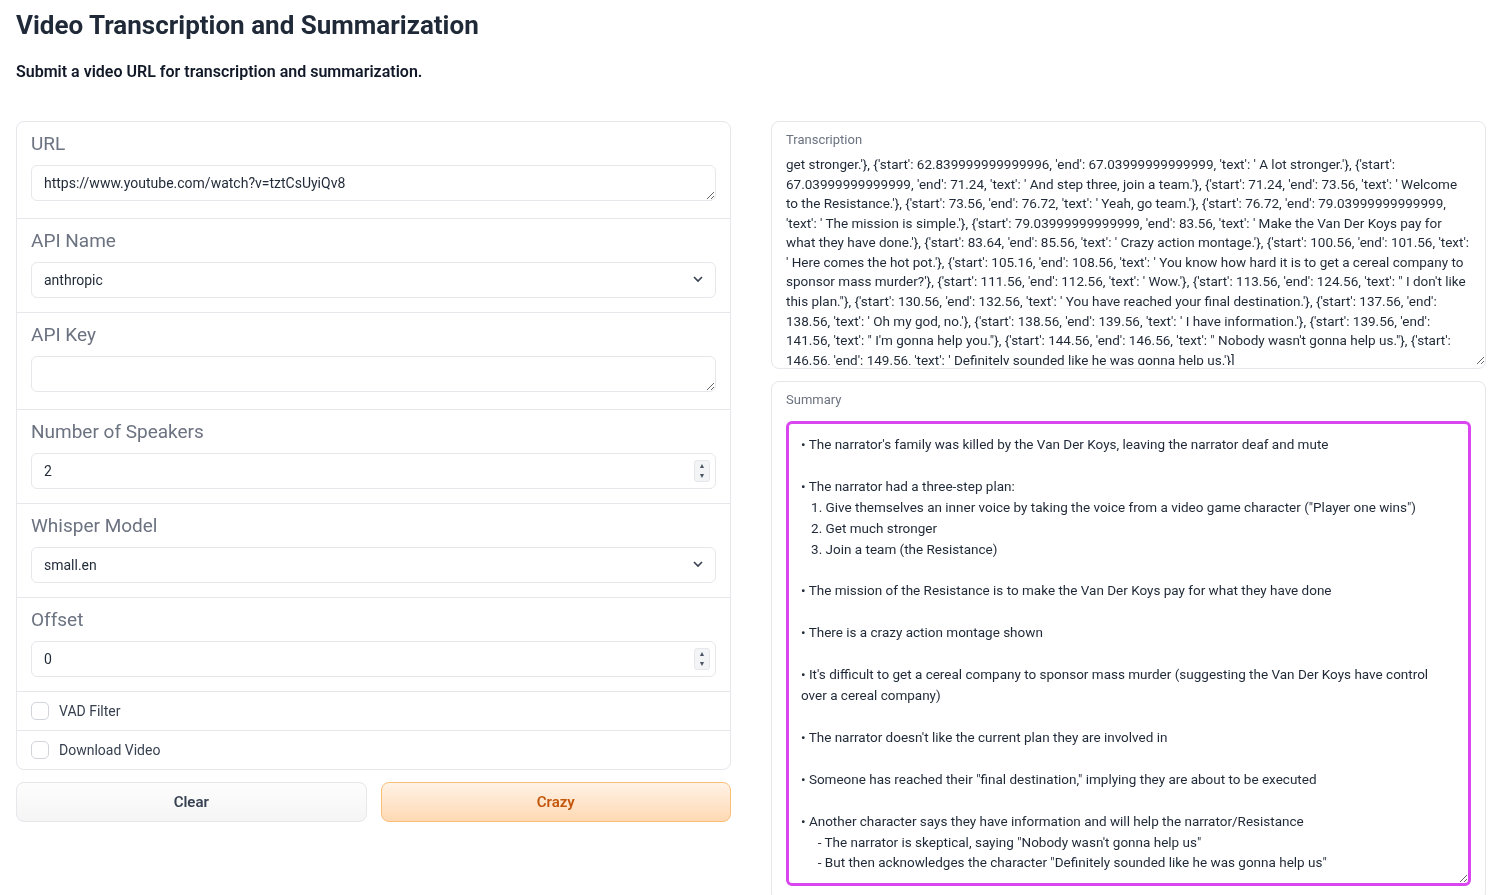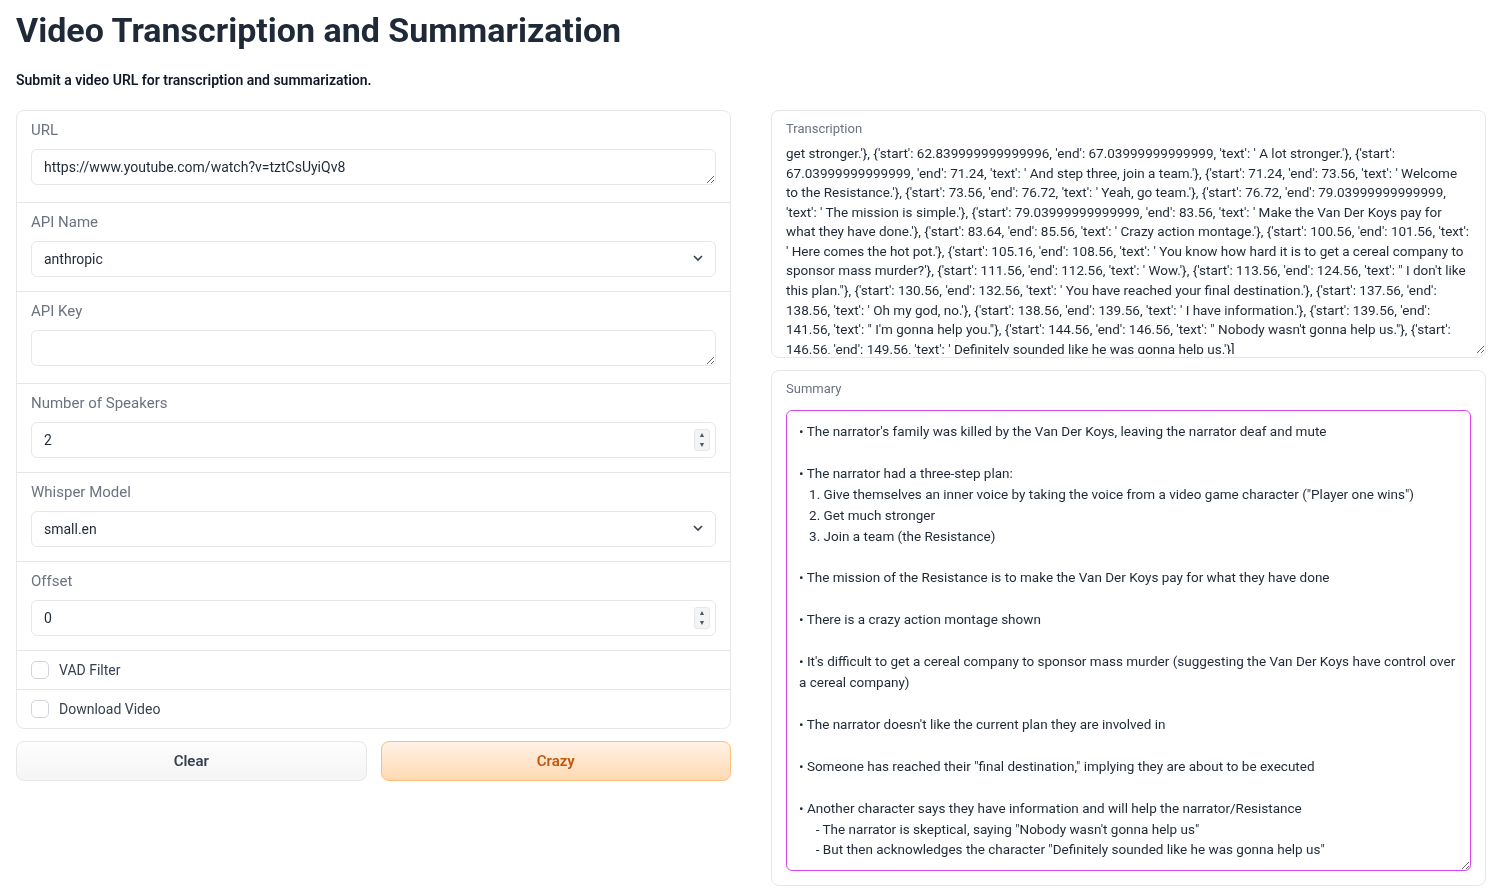--- a/index.html
+++ b/index.html
@@ -4,51 +4,51 @@
 <style>
   * { box-sizing: border-box; margin: 0; padding: 0; }
   body {
     font-family: -apple-system, BlinkMacSystemFont, "Segoe UI", Roboto, "Helvetica Neue", Arial, sans-serif;
     background: #ffffff;
     color: #1f2937;
     padding: 8px 16px 24px 16px;
     font-size: 14px;
   }
   .page-title {
-    font-size: 34px;
+    font-size: 26px;
     font-weight: 700;
     color: #1f2937;
     margin-bottom: 22px;
     margin-top: 2px;
   }
   .subtitle {
-    font-size: 14px;
+    font-size: 16px;
     font-weight: 600;
     color: #111827;
-    margin-bottom: 22px;
+    margin-bottom: 40px;
   }
   .columns {
     display: flex;
     gap: 40px;
     align-items: flex-start;
   }
   .col { flex: 1; min-width: 0; }
   .panel {
     border: 1px solid #e5e7eb;
     border-radius: 8px;
     background: #fff;
     margin-bottom: 12px;
   }
   .field-group {
     border-bottom: 1px solid #e5e7eb;
     padding: 10px 14px 14px 14px;
   }
   .field-group:last-child { border-bottom: none; }
   .field-label {
-    font-size: 15px;
+    font-size: 19px;
     color: #6b7280;
     margin-bottom: 10px;
     display: block;
   }
   .text-input, .num-input, .select-wrap select {
     width: 100%;
     border: 1px solid #e5e7eb;
     border-radius: 6px;
     padding: 9px 12px;
     font-size: 14px;
@@ -163,21 +163,21 @@
     resize: both;
     min-height: 190px;
     outline: none;
     line-height: 1.45;
     overflow: auto;
   }
   .summary-body {
     padding: 6px 14px 14px 14px;
   }
   .summary-inner {
-    border: 1px solid #d946ef;
+    border: 3px solid #d946ef;
     border-radius: 6px;
     padding: 10px 12px 10px 12px;
     font-size: 13.5px;
     color: #1f2937;
     line-height: 1.55;
     white-space: pre-wrap;
     position: relative;
     resize: both;
     overflow: auto;
     min-height: 370px;

